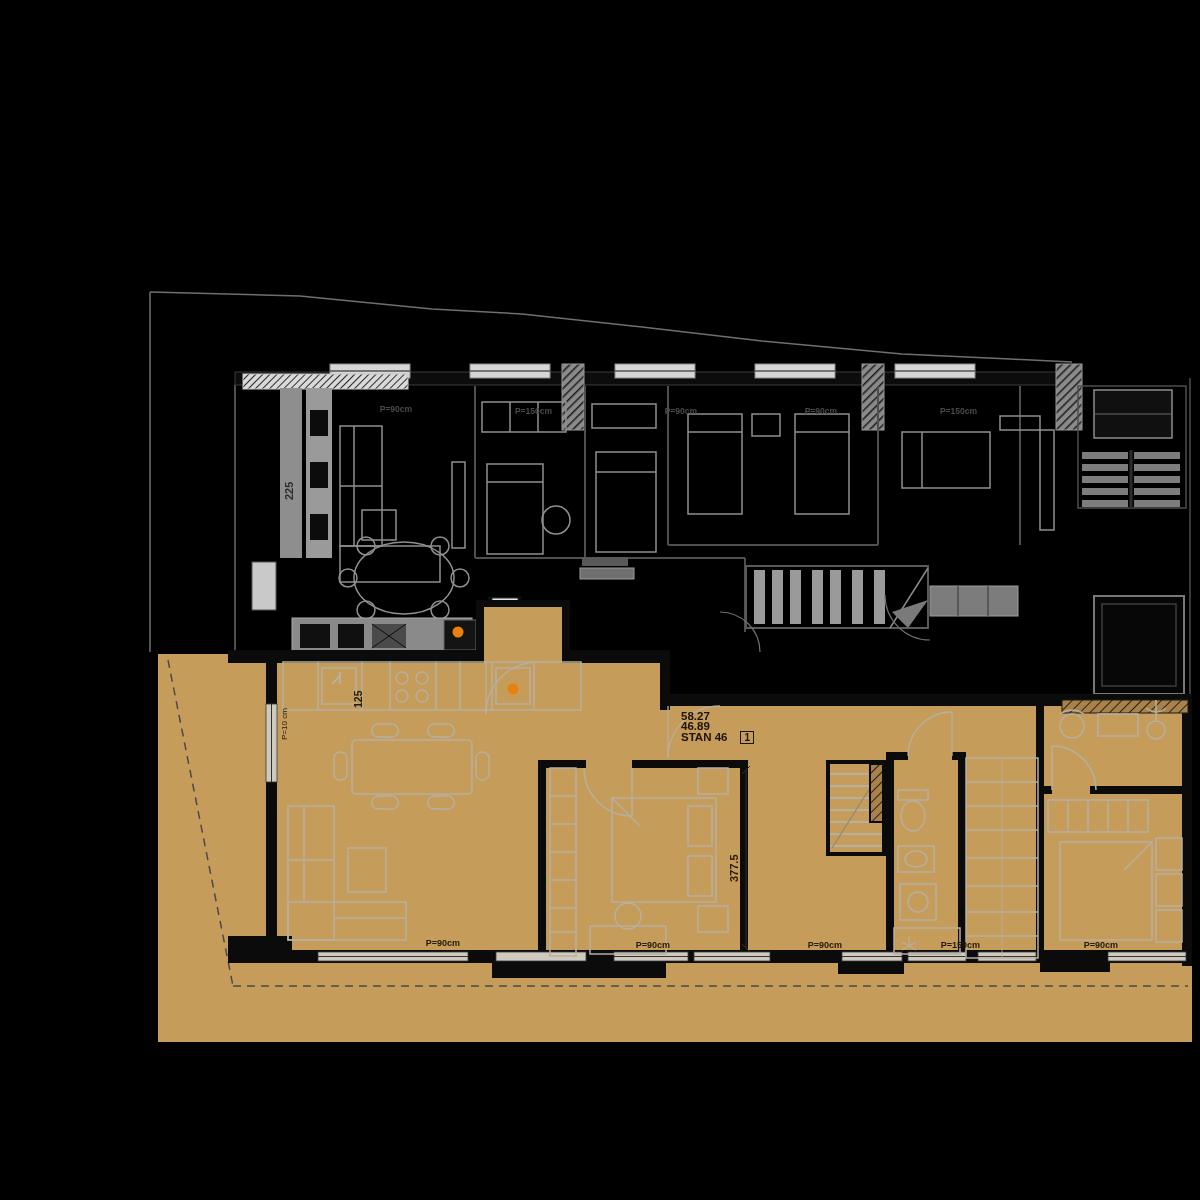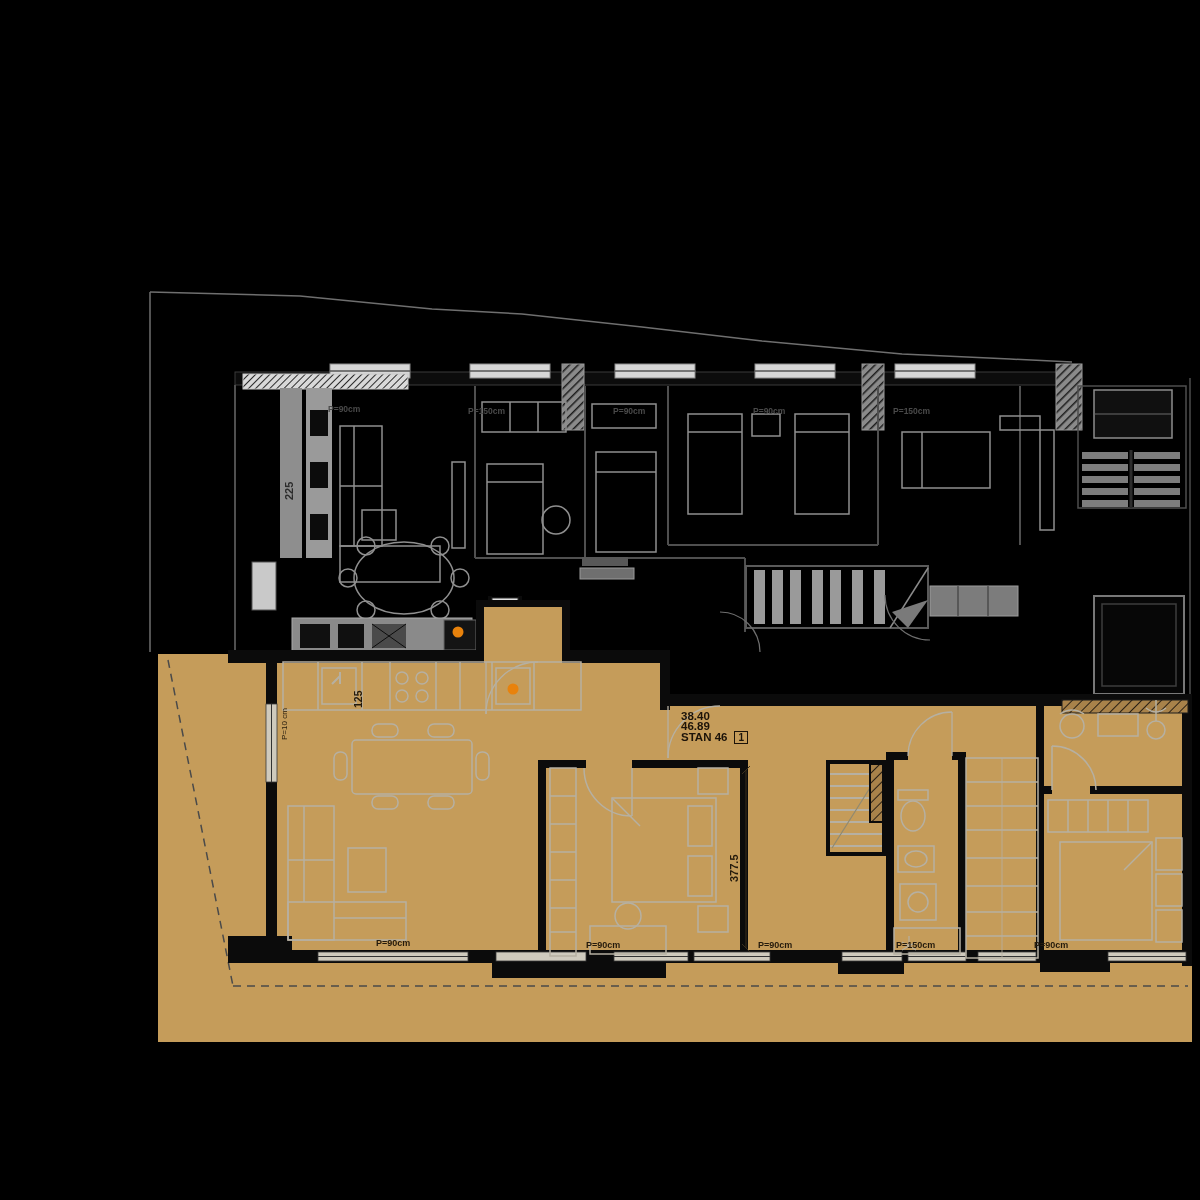--- a/index.html
+++ b/index.html
@@ -1,26 +1,26 @@
 <!DOCTYPE html>
 <html><head>
 <meta charset="utf-8">
 <style>
   html,body{margin:0;padding:0;background:#000;}
   #stage{position:relative;width:1200px;height:1200px;background:#000;overflow:hidden;
          font-family:"Liberation Sans", sans-serif;}
   #stage svg{position:absolute;left:0;top:0;}
   .lbl{position:absolute;color:#241a0c;font-weight:bold;white-space:nowrap;}
   .lbl.v{transform:rotate(-90deg);transform-origin:left top;}
-  .winlbl{position:absolute;width:84px;text-align:left;font-size:9px;color:#241a0c;
+  .winlbl{position:absolute;width:84px;text-align:right;font-size:9px;color:#241a0c;
           font-weight:bold;letter-spacing:0;}
   .winlbl.dark{color:#4a4a4a;font-size:8.5px;}
   .unitlbl{position:absolute;left:681px;top:712px;line-height:9.5px;font-size:11.5px;
            font-weight:bold;color:#1c1309;}
-  .unitlbl .row{display:flex;align-items:center;gap:7px;}
+  .unitlbl .row{display:flex;align-items:center;gap:13px;}
   .unitlbl .box{border:1.5px solid #1c1309;padding:0 3px;font-size:10px;line-height:11px;
                 background:rgba(197,156,90,.6);}
 </style>
 </head>
 <body>
 
 <div id="stage">
 <svg width="1200" height="1200" viewBox="0 0 1200 1200">
   <defs>
     <pattern id="hatch" width="6" height="6" patternUnits="userSpaceOnUse" patternTransform="rotate(45)">
@@ -410,21 +410,21 @@
       <rect x="1060" y="842" width="92" height="98"></rect>
       <line x1="1152" y1="842" x2="1124" y2="870"></line>
       <rect x="1156" y="838" width="26" height="32"></rect>
       <rect x="1156" y="874" width="26" height="32"></rect>
       <rect x="1156" y="910" width="26" height="32"></rect>
     </g>
   </g>
 </svg>
 
 <div class="unitlbl">
-  <div>38.40</div>
+  <div>58.27</div>
   <div>46.89</div>
   <div class="row">
     <span>STAN 46</span>
     <span class="box">1</span>
   </div>
 </div>
 
 <div class="lbl v" style="left:283px;top:500px;font-size:11px;color:#2b2b2b;">225</div>
 <div class="lbl v" style="left:352px;top:708px;font-size:10.5px;">125</div>
 <div class="lbl v" style="left:728px;top:882px;font-size:11px;">377.5</div>

